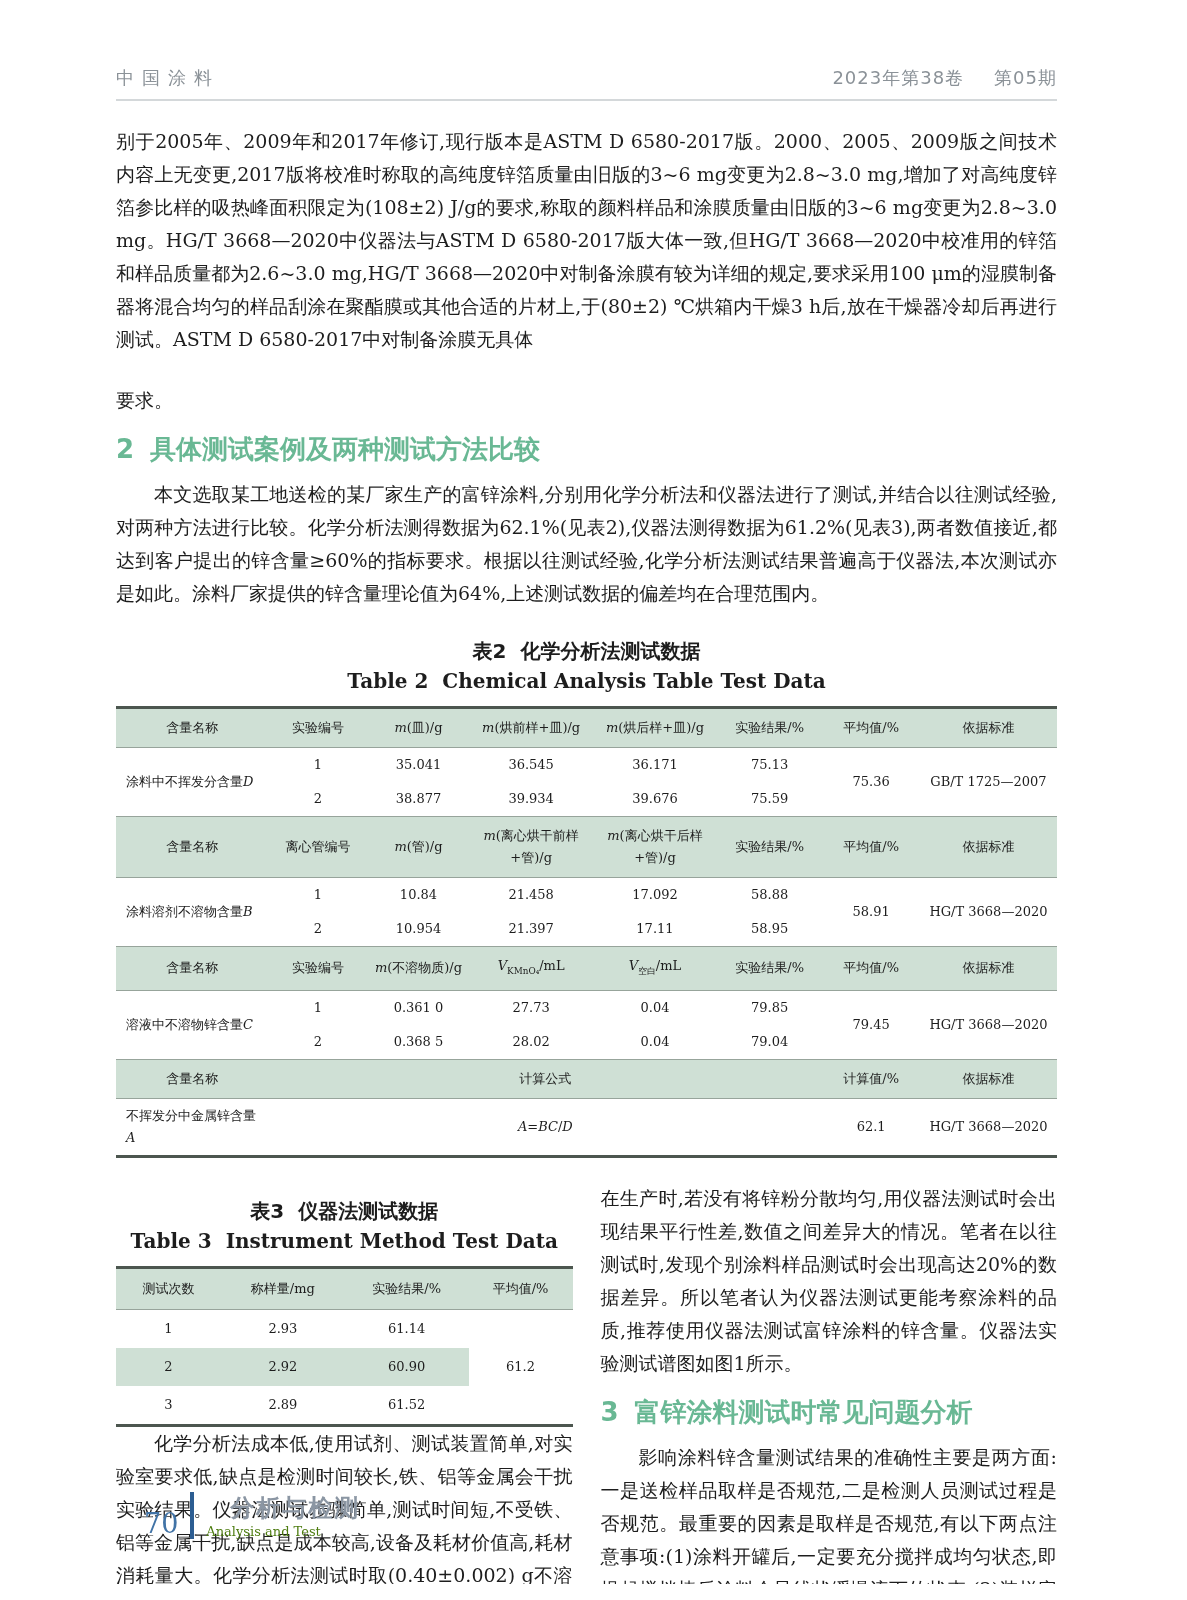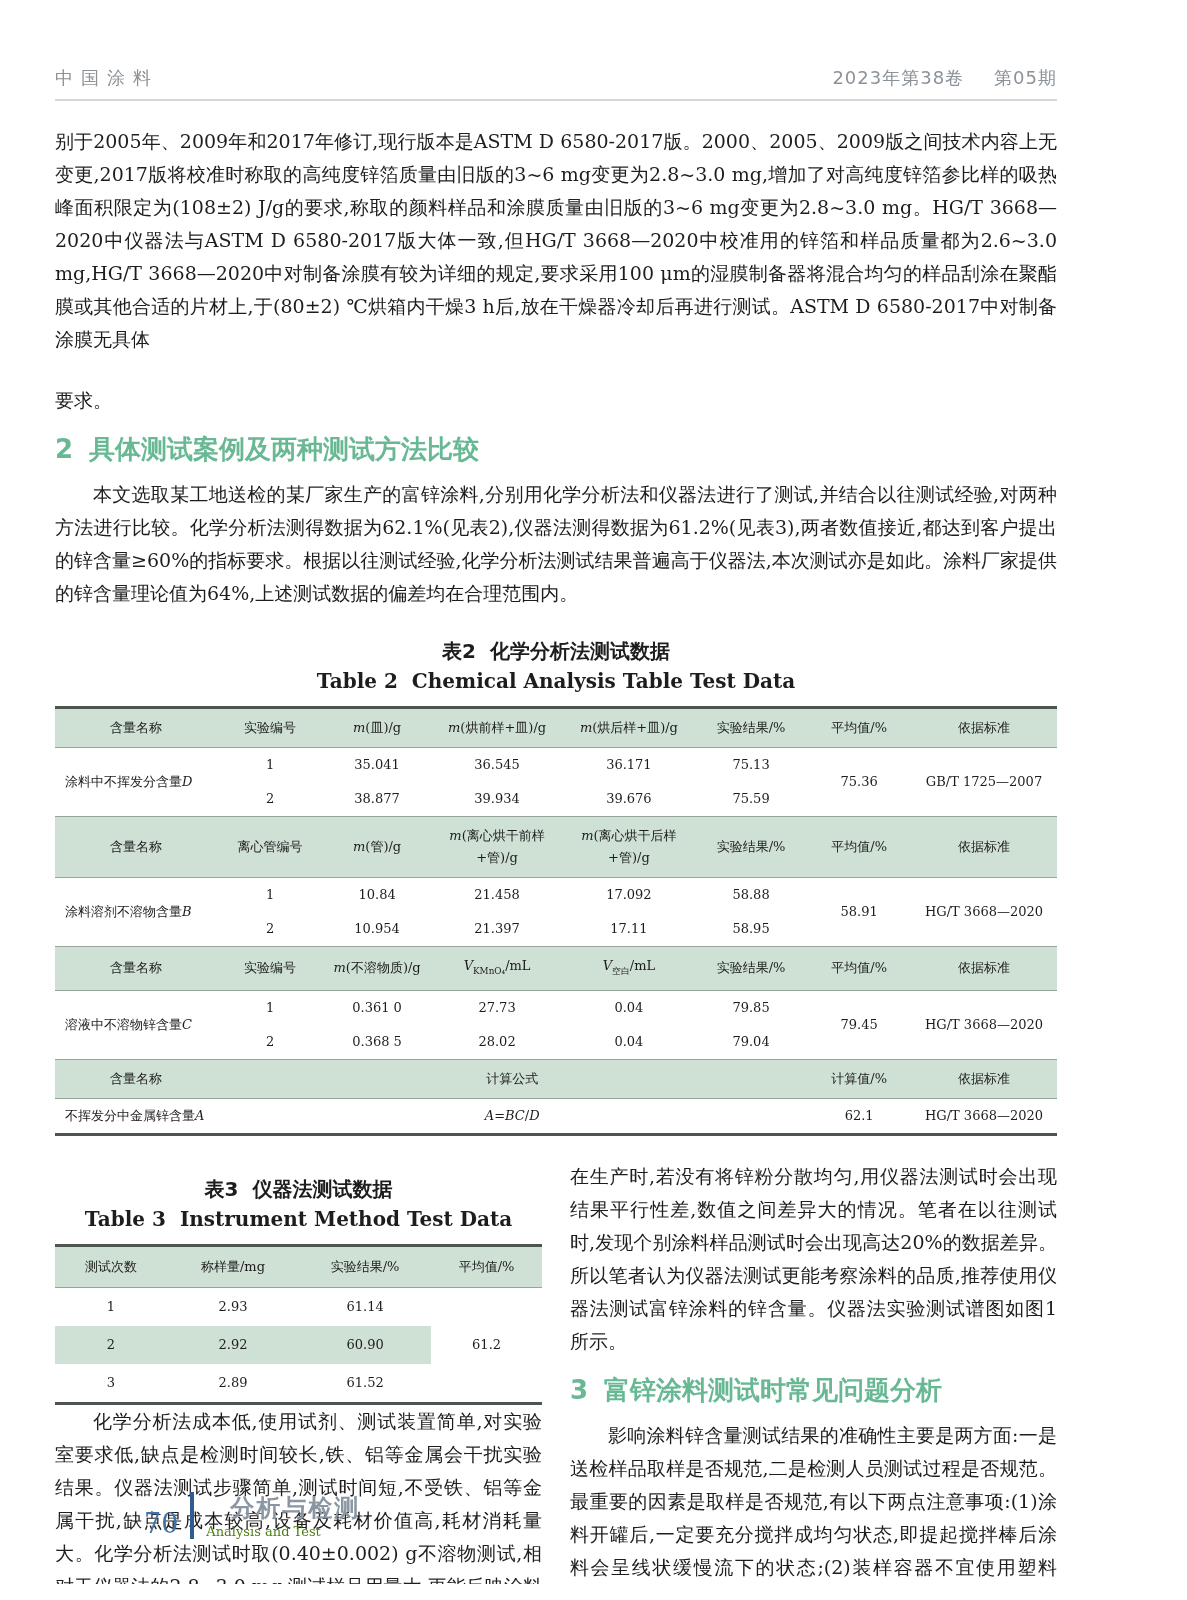--- a/index.html
+++ b/index.html
@@ -1,19 +1,19 @@
 <!DOCTYPE html>
 <html><head>
 <meta charset="utf-8">
 <style>
   html,body{margin:0;padding:0;background:#ffffff;}
   .page{
     position:relative; width:1187px; height:1584px; box-sizing:border-box;
     background:#ffffff; overflow:hidden;
-    padding:66px 130px 0 55px;
+    padding:66px 130px 0 116px;
     font-family:"DejaVu Serif","Liberation Serif",serif;
     color:#1d1d1d;
   }
   
   .pheader{display:flex;justify-content:space-between;align-items:baseline;
     font-family:"DejaVu Sans","Liberation Sans",sans-serif;
     color:#8b9298;font-size:18px;}
   .journal{letter-spacing:8px;}
   .issue-vol{letter-spacing:1px;}
   .issue-no{margin-left:30px;letter-spacing:1px;}

